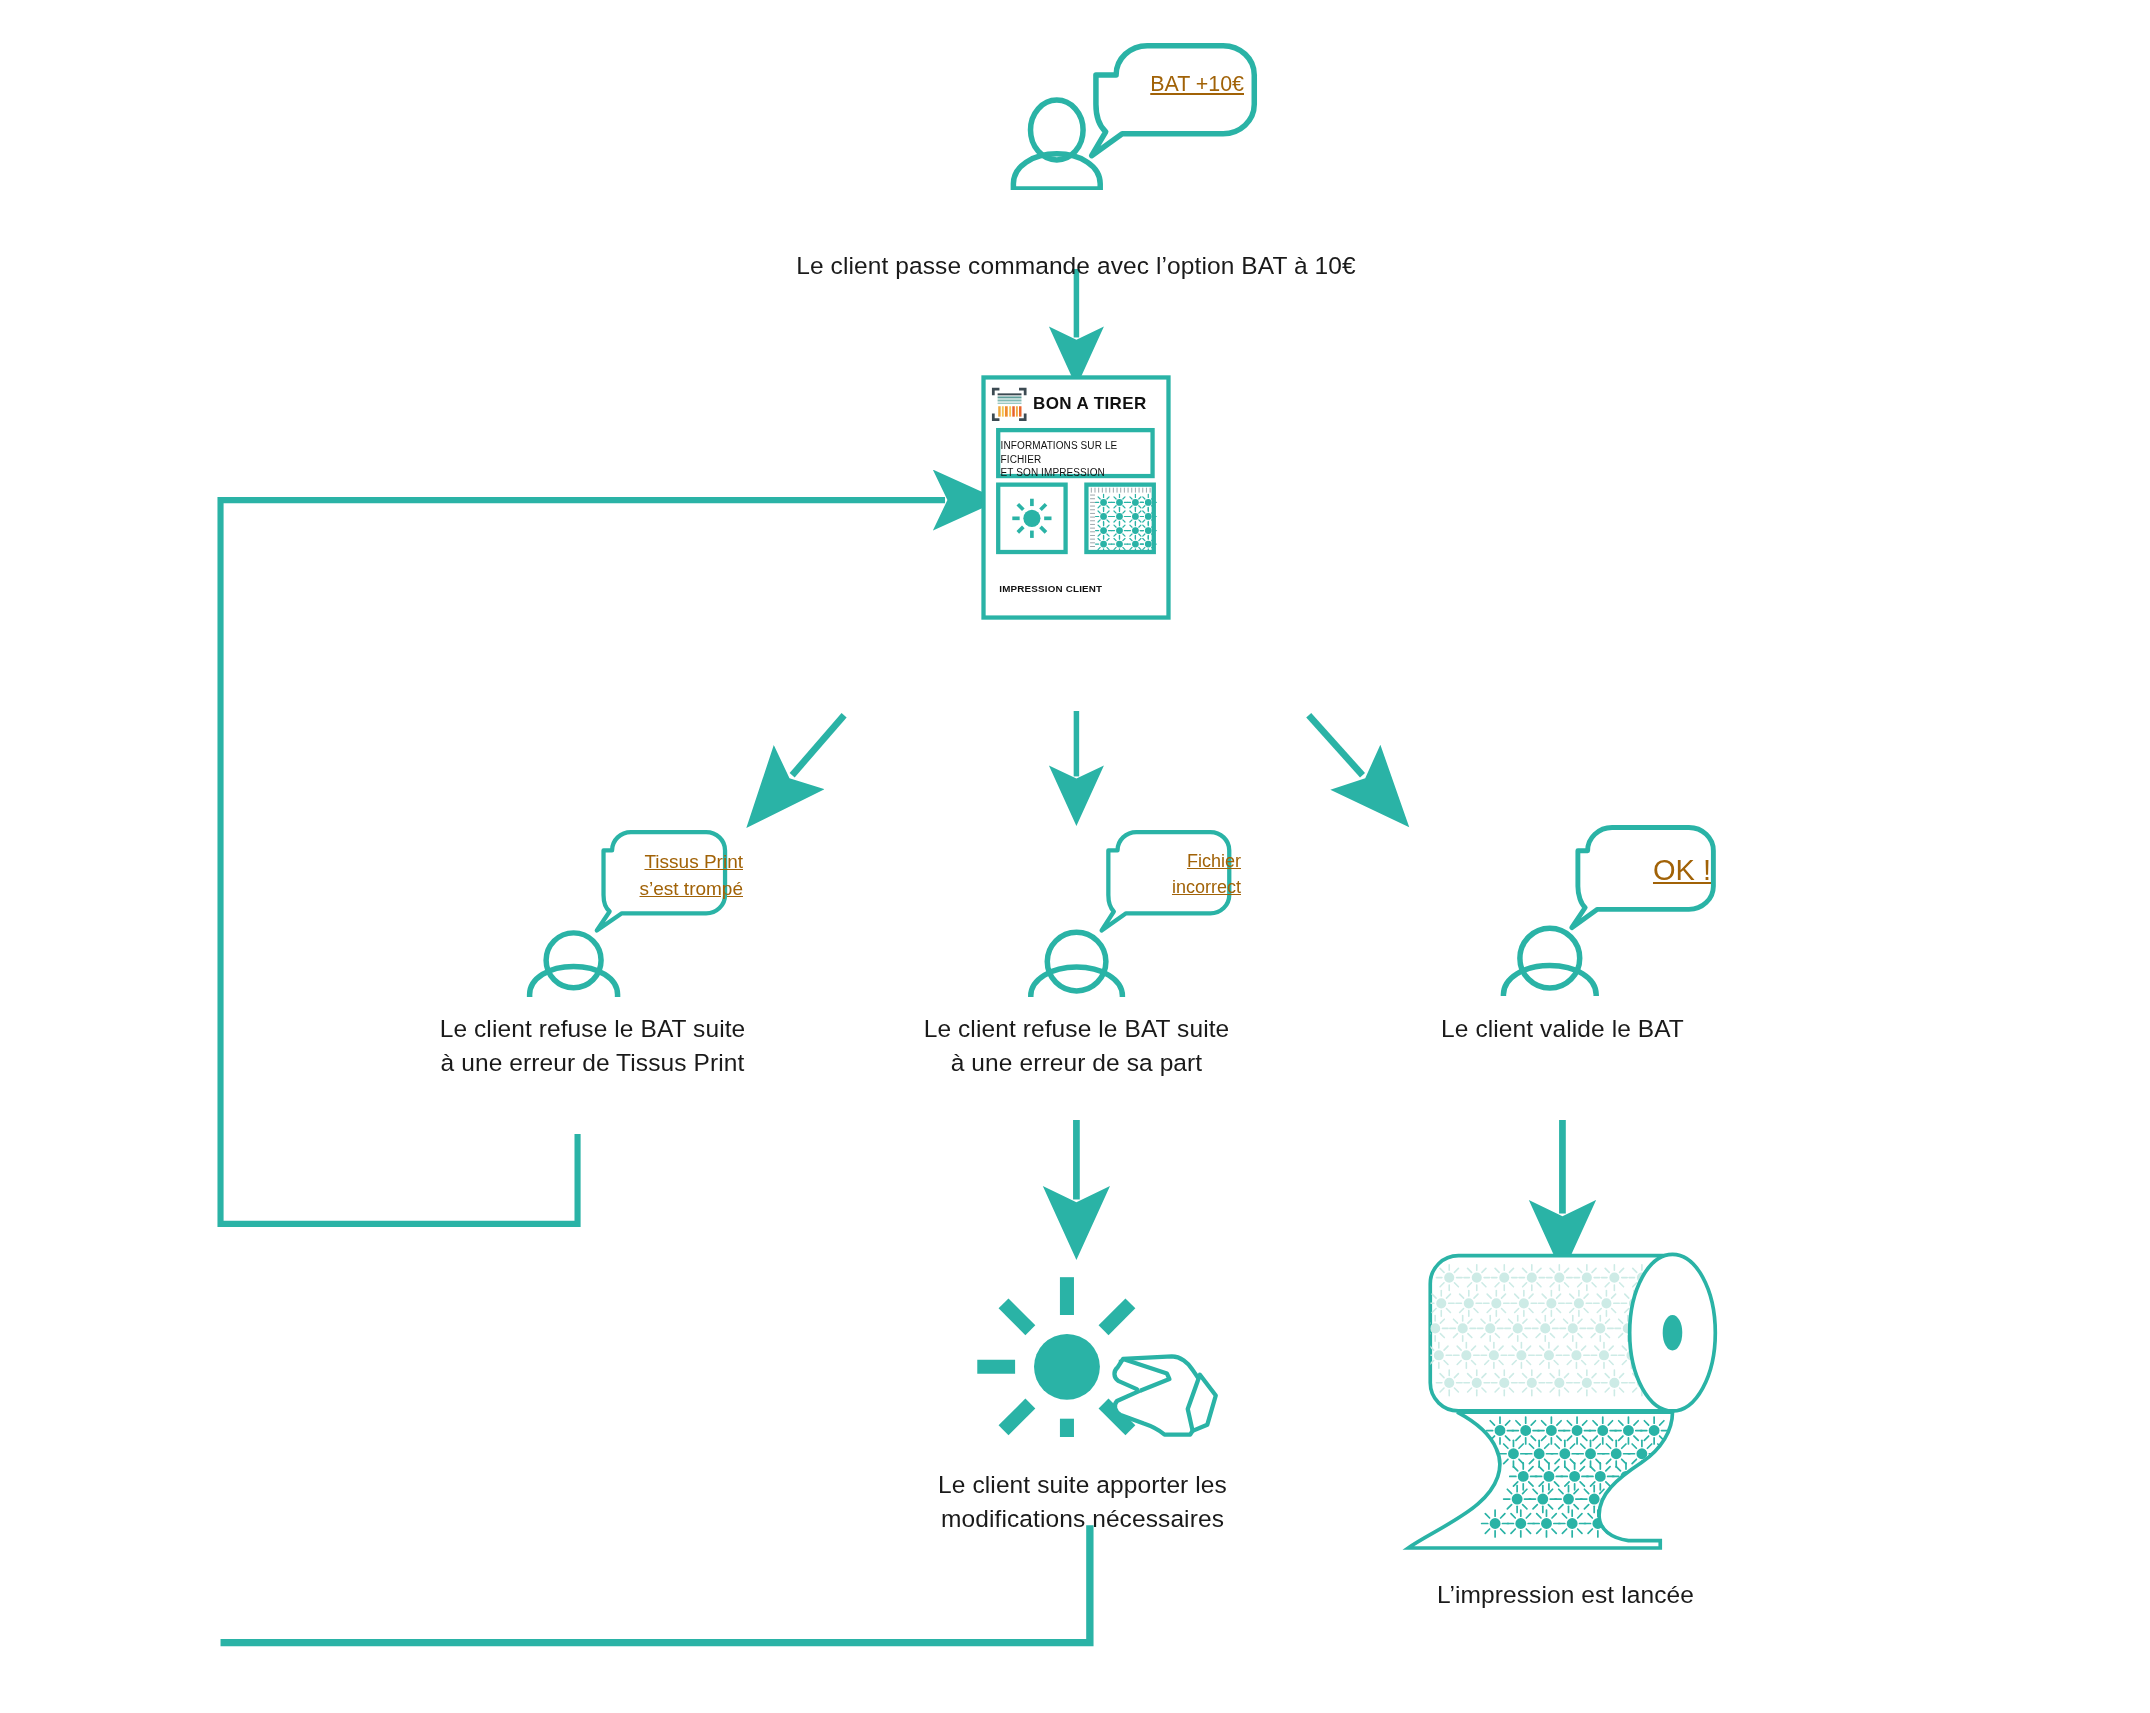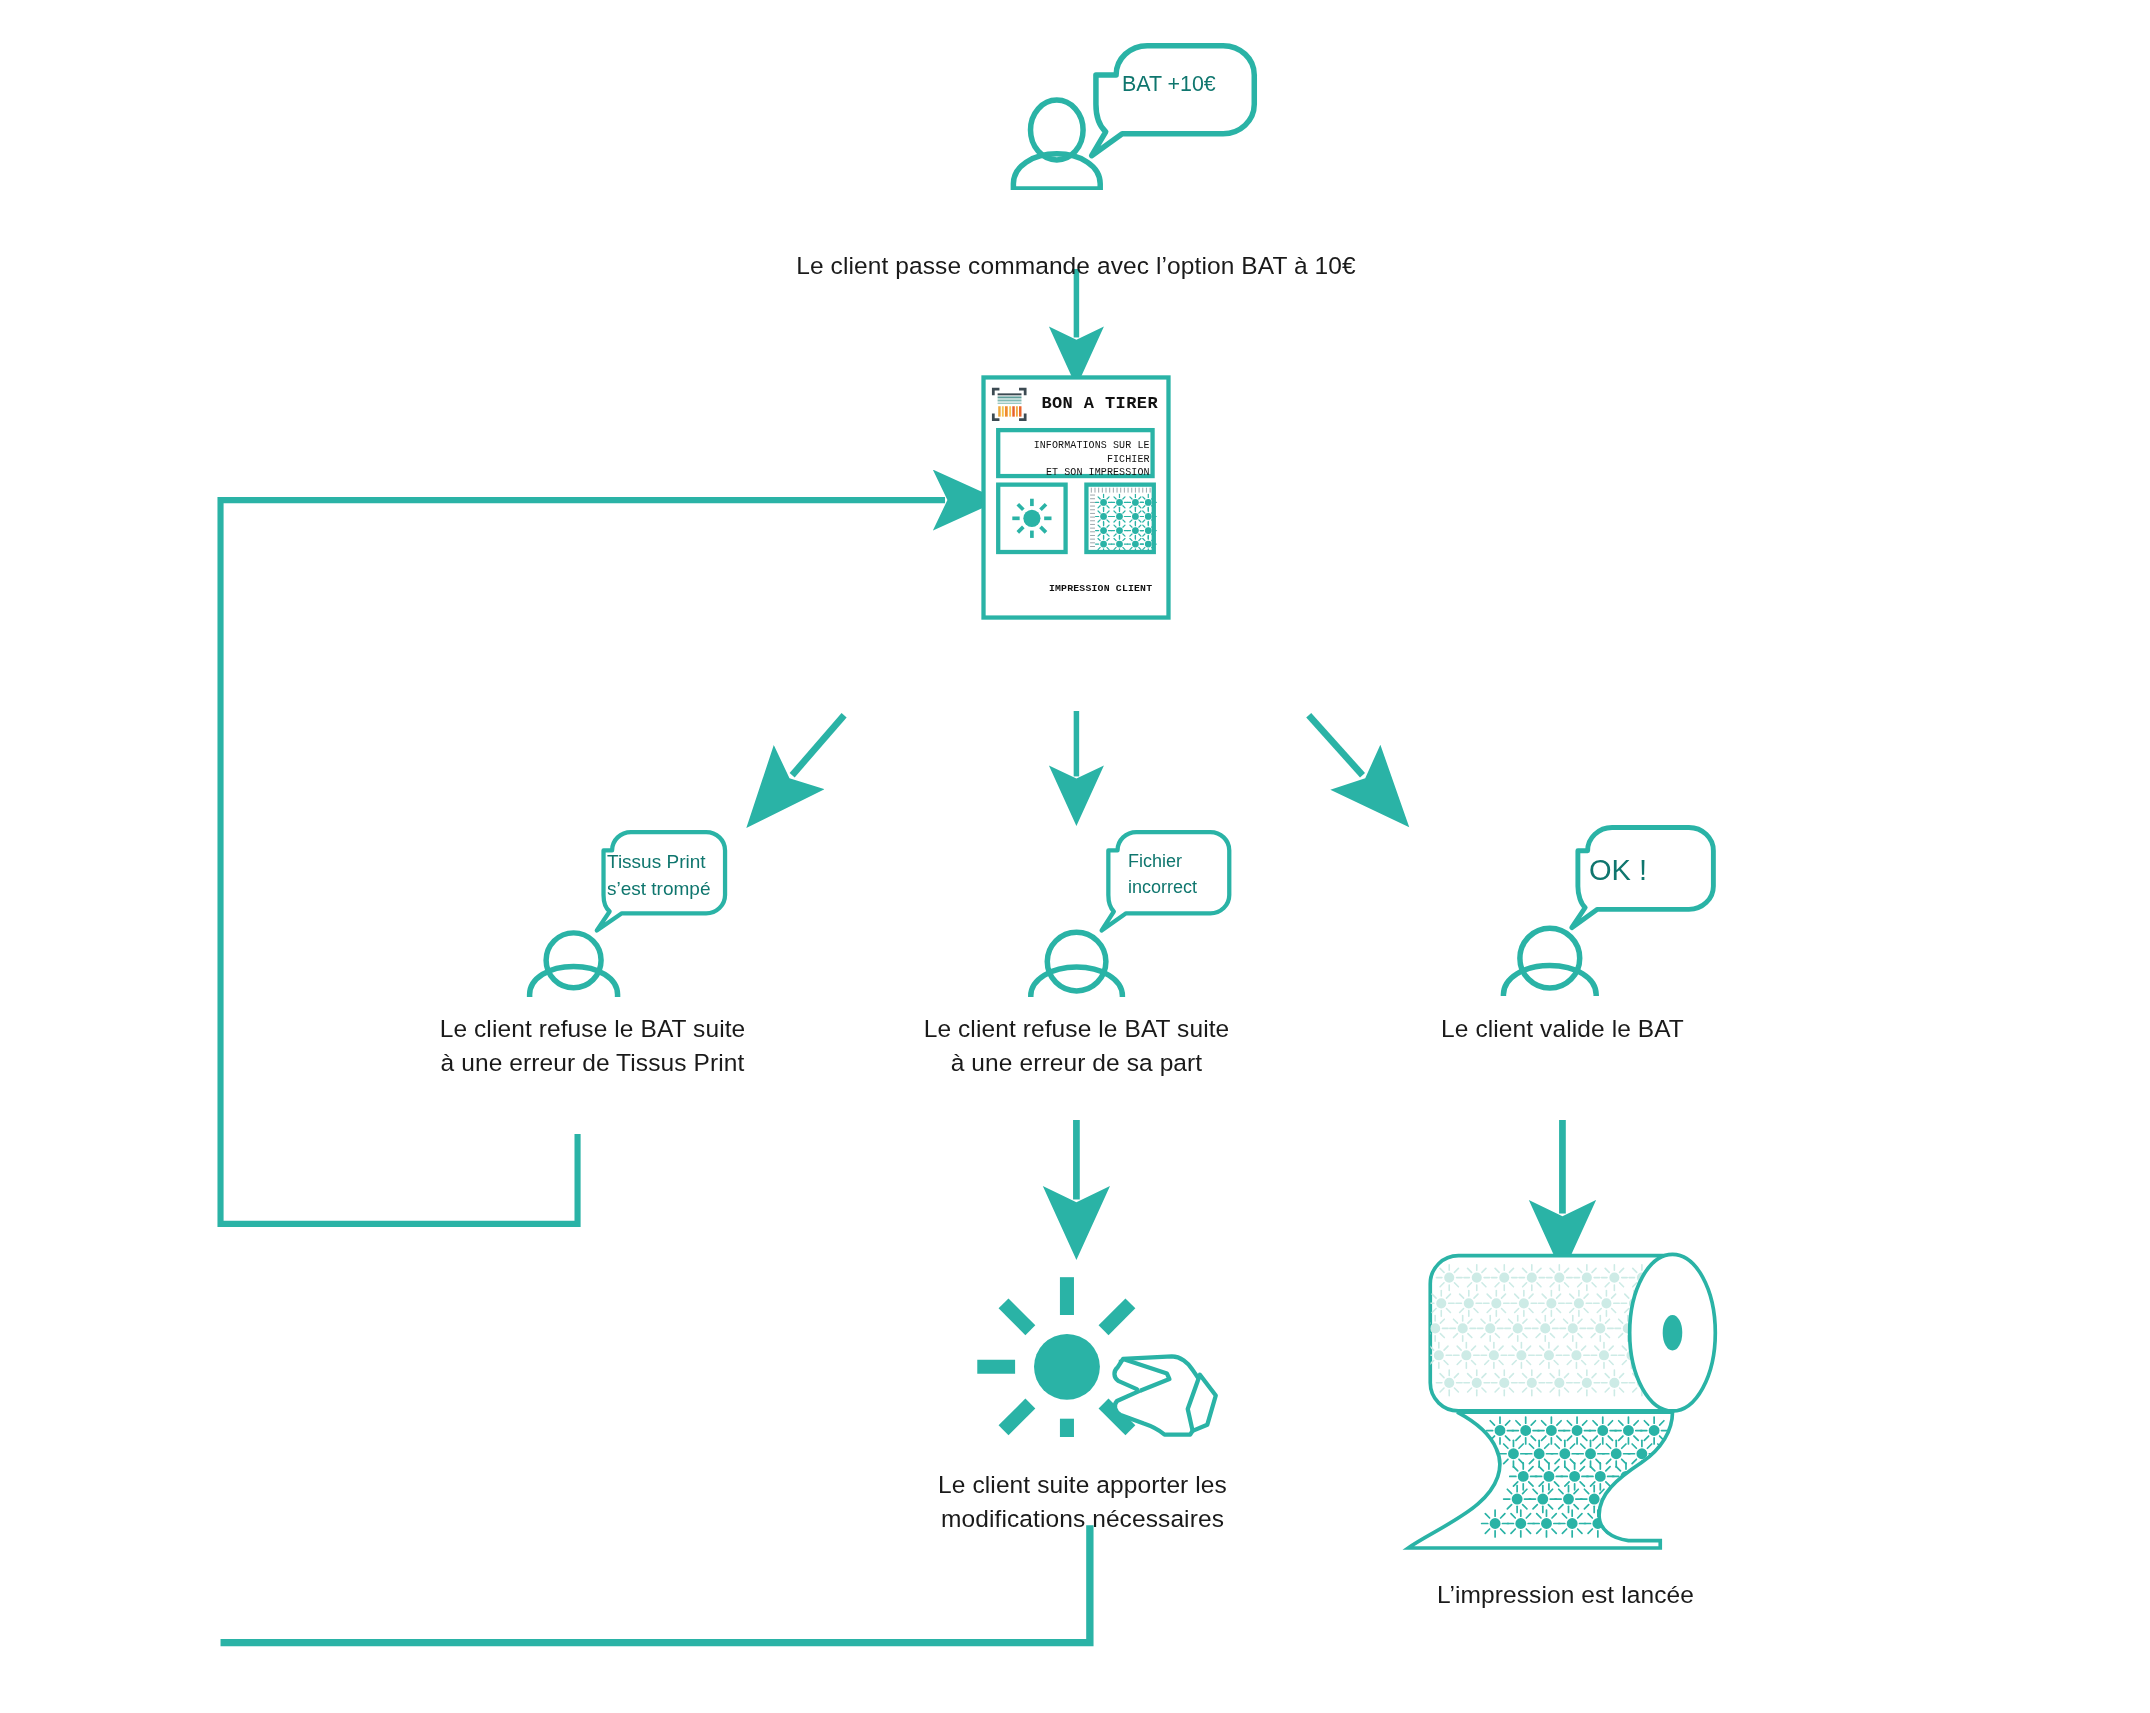--- a/index.html
+++ b/index.html
@@ -10,25 +10,26 @@
   #stage{position:absolute;left:0;top:0;width:2151px;height:1713px;}
   #wires{position:absolute;left:0;top:0;width:2151px;height:1713px;}
   .node{position:absolute;}
   .cap{
     position:absolute;text-align:center;color:#1a1a1a;
     font-family:"Liberation Sans", sans-serif;
     font-size:24.5px;line-height:1.38;letter-spacing:0.1px;
     white-space:pre-line;
   }
   .bubbletxt{
-    position:absolute;text-align:left;color:#0f766e;
+    position:absolute;text-align:right;color:#a16207;
     font-family:"Liberation Sans", sans-serif;
     white-space:pre-line;
+    text-decoration:underline;
   }
-  .doc-txt{position:absolute;color:#111;text-align:right;font-family:Liberation Mono, monospace;}
+  .doc-txt{position:absolute;color:#111;text-align:left;font-family:Liberation Sans, sans-serif;}
 </style>
 </head>
 <body>
 
 <div id="stage">
 
   <svg id="wires" viewBox="0 0 3517 2802">
     <defs>
       <marker id="ah" markerWidth="14" markerHeight="14" refX="2" refY="5" orient="auto" markerUnits="strokeWidth">
         <path d="M0,0 L11,5 L0,10 L2.4,5 z" fill="#2AB3A6"></path>

